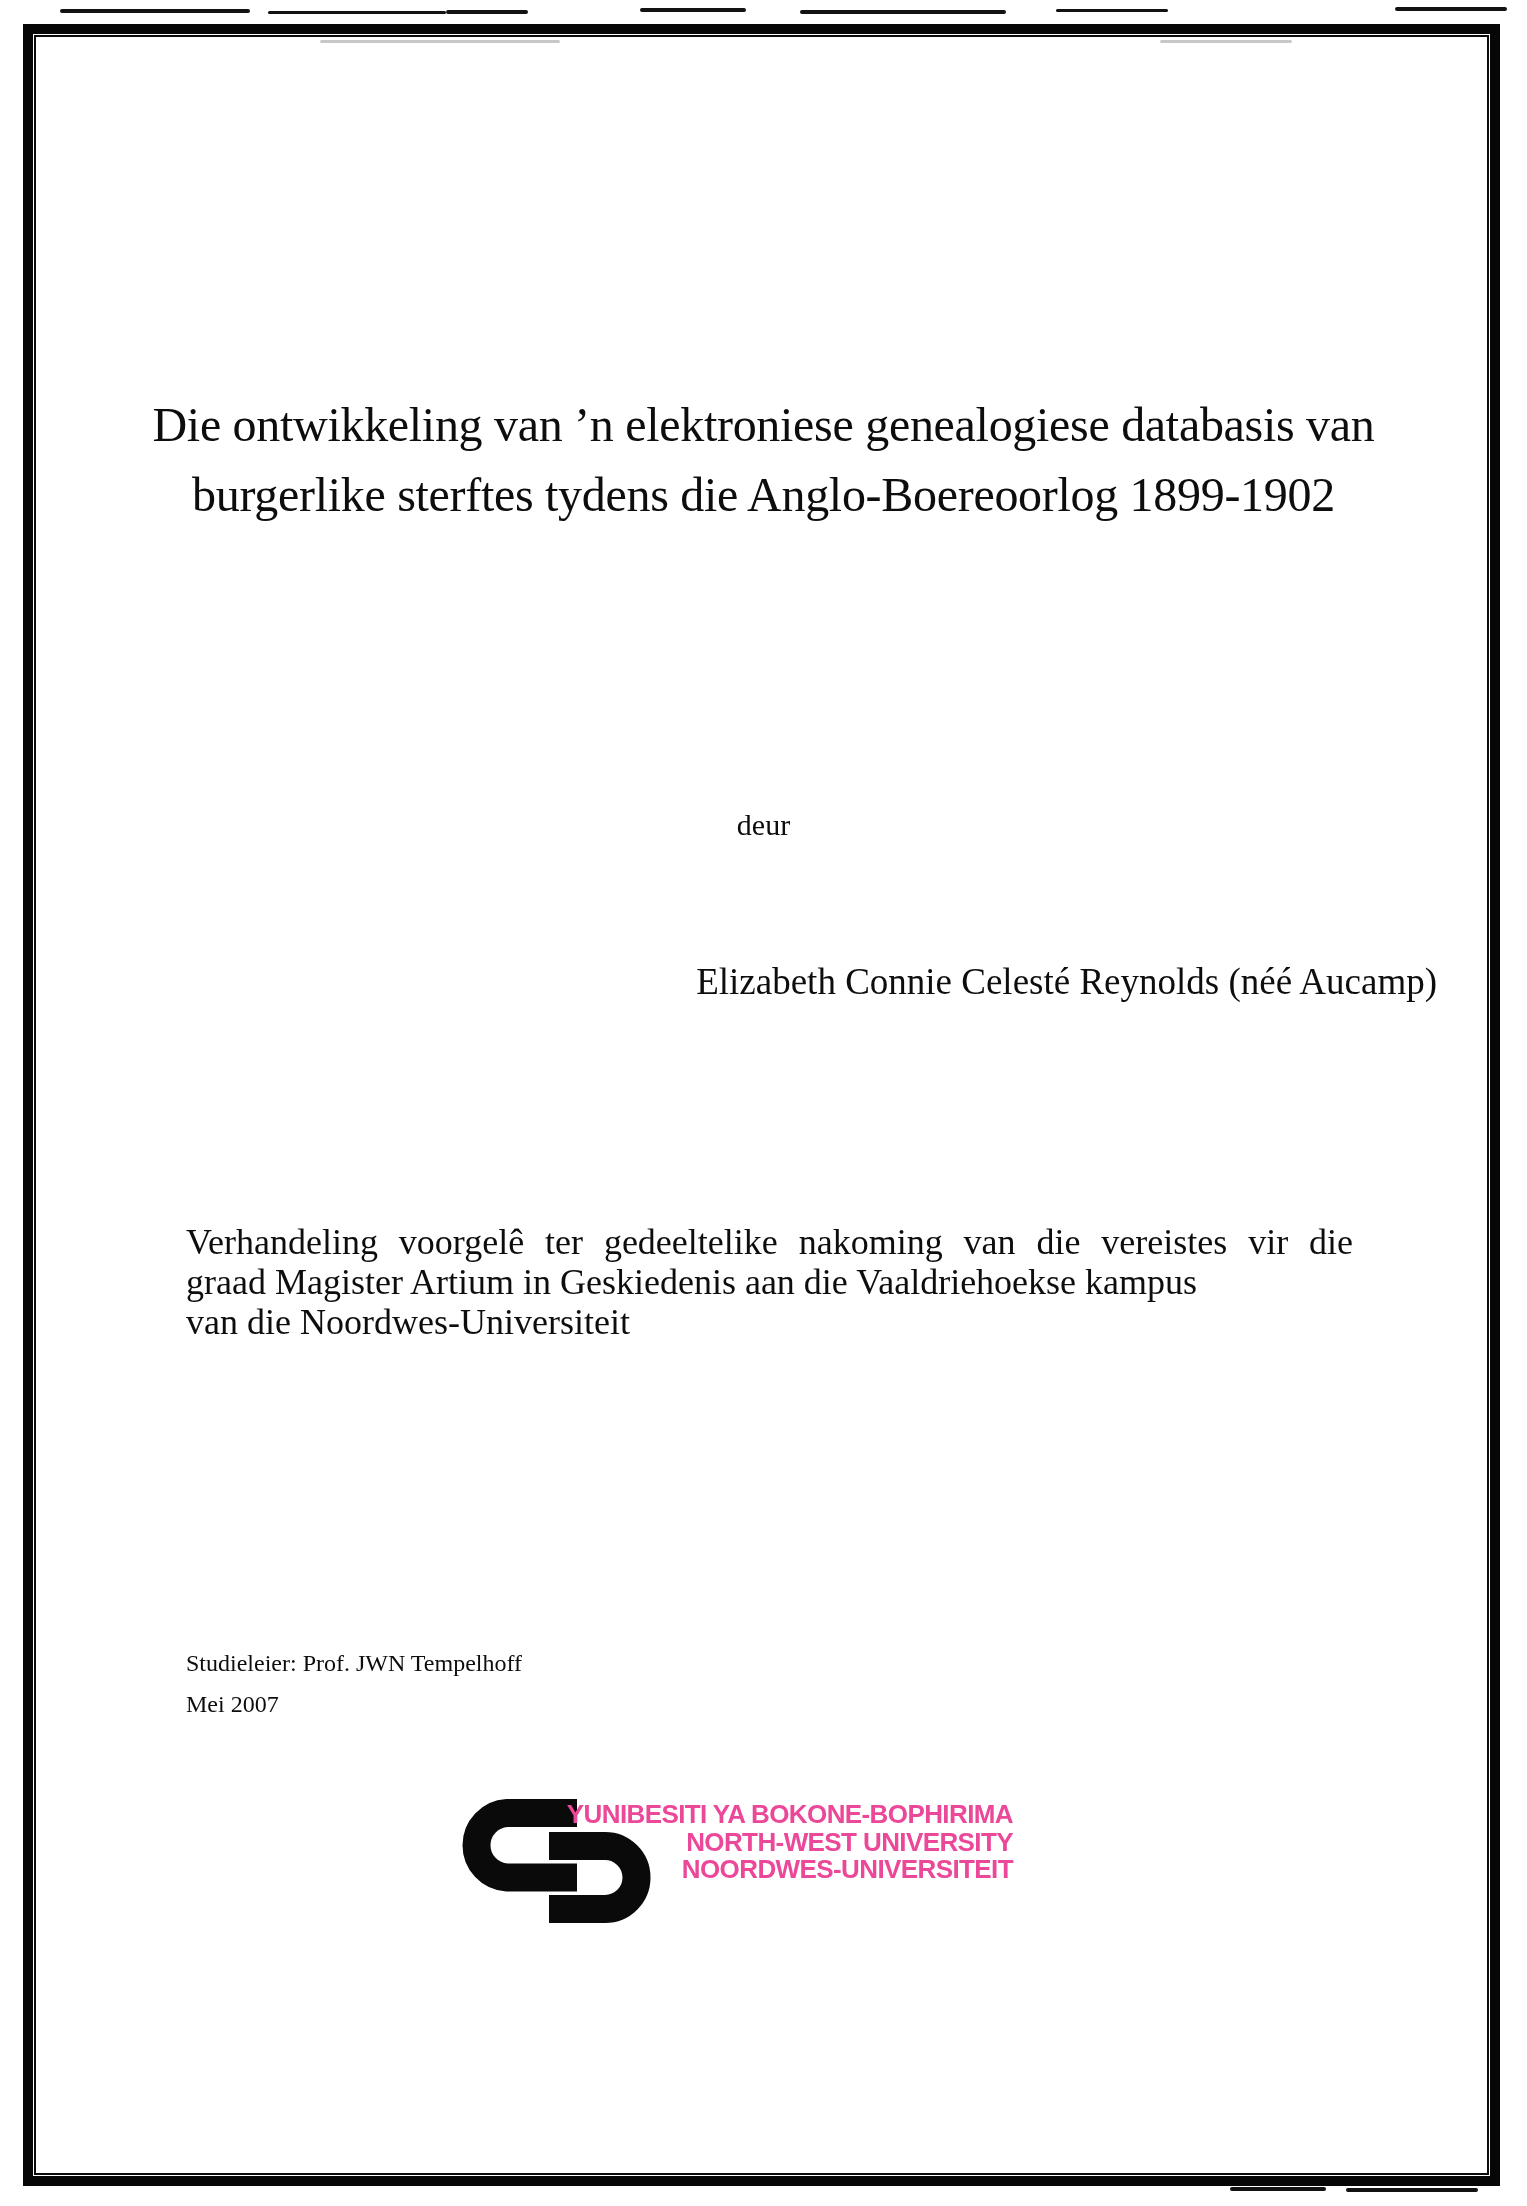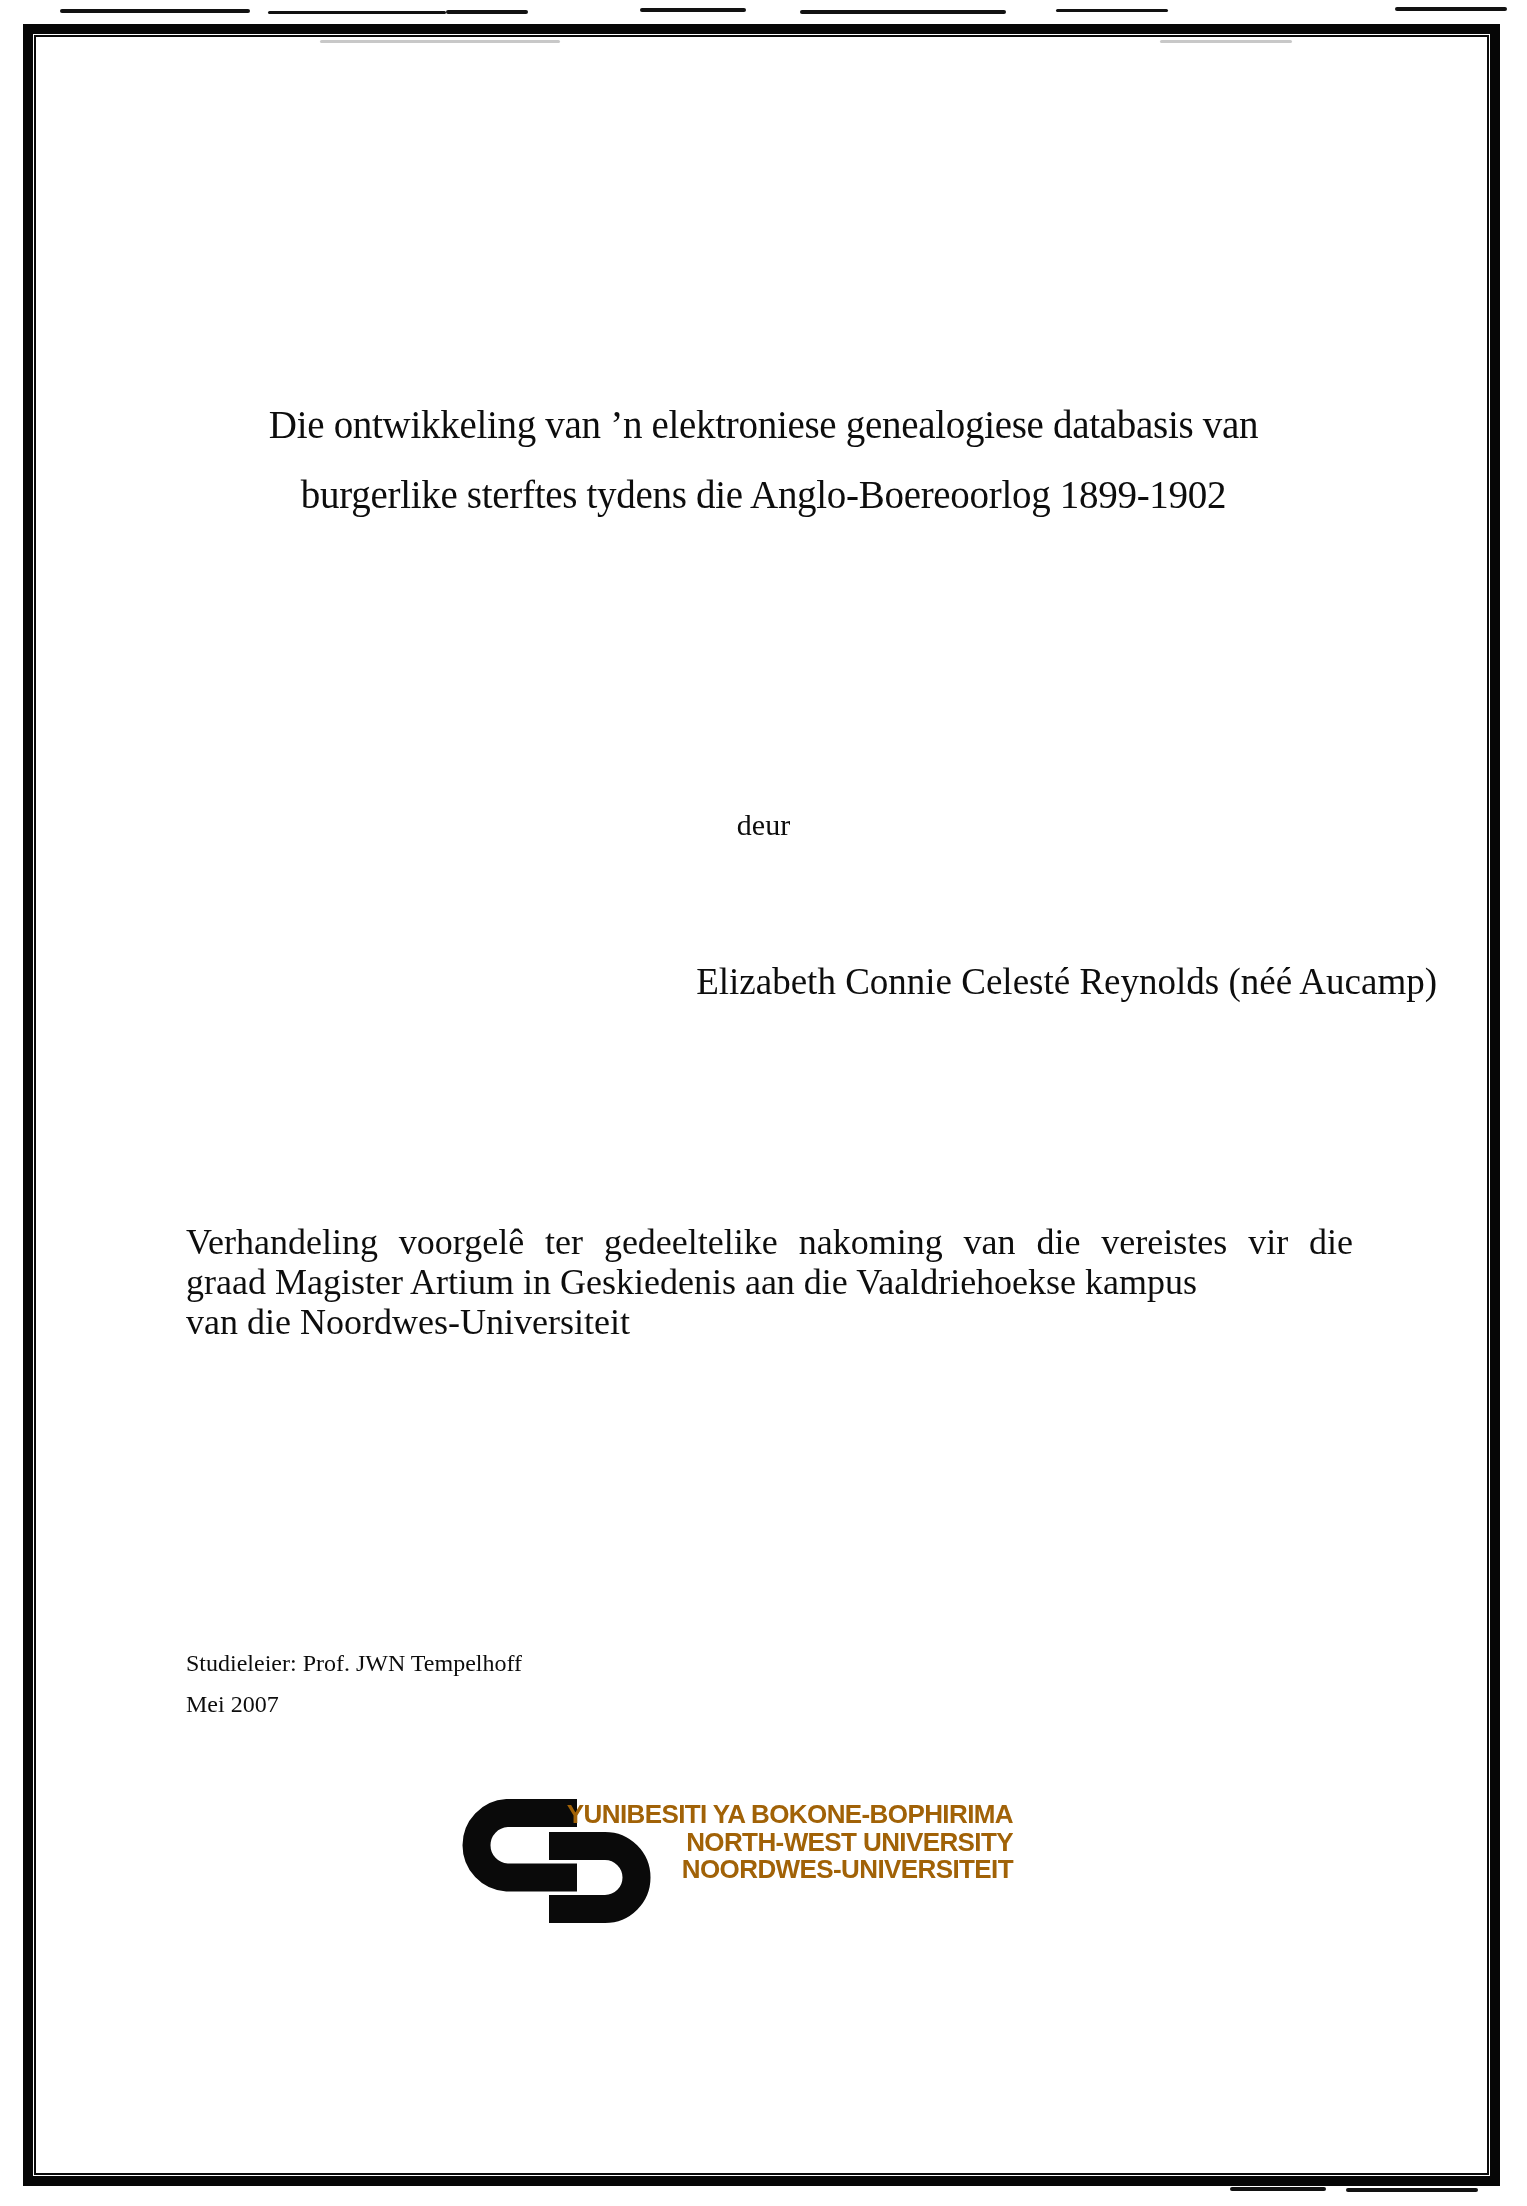--- a/index.html
+++ b/index.html
@@ -40,21 +40,21 @@
   .a8 { left: 1230px; top: 2187px; width: 96px;  height: 4px; }
   .a9 { left: 1346px; top: 2188px; width: 132px; height: 4px; }
   .a10 { left: 320px;  top: 40px; width: 240px; height: 3px; background: #9a9a9a; opacity: .55; }
   .a11 { left: 1160px; top: 40px; width: 132px; height: 3px; background: #9a9a9a; opacity: .55; }
 
   
   .title {
     position: absolute;
     left: 90px; right: 90px; top: 390px;
     text-align: center;
-    font-size: 39px;
+    font-size: 48px;
     line-height: 70px;
     letter-spacing: -0.3px;
   }
 
   .byline {
     position: absolute;
     left: 90px; right: 90px; top: 808px;
     text-align: center;
     font-size: 30px;
     line-height: 34px;
@@ -93,21 +93,21 @@
   .logo-text {
     position: absolute;
     left: 101px; top: 2px;
     width: 453px;
     text-align: right;
     font-family: "Liberation Sans", sans-serif;
     font-weight: bold;
     font-size: 26px;
     line-height: 27.5px;
     letter-spacing: -0.6px;
-    color: #a16207;
+    color: #ec4899;
     white-space: nowrap;
   }
 </style>
 </head>
 <body>
 
 <div class="page">
 
   <div class="scan-artifact a1"></div>
   <div class="scan-artifact a2"></div>

